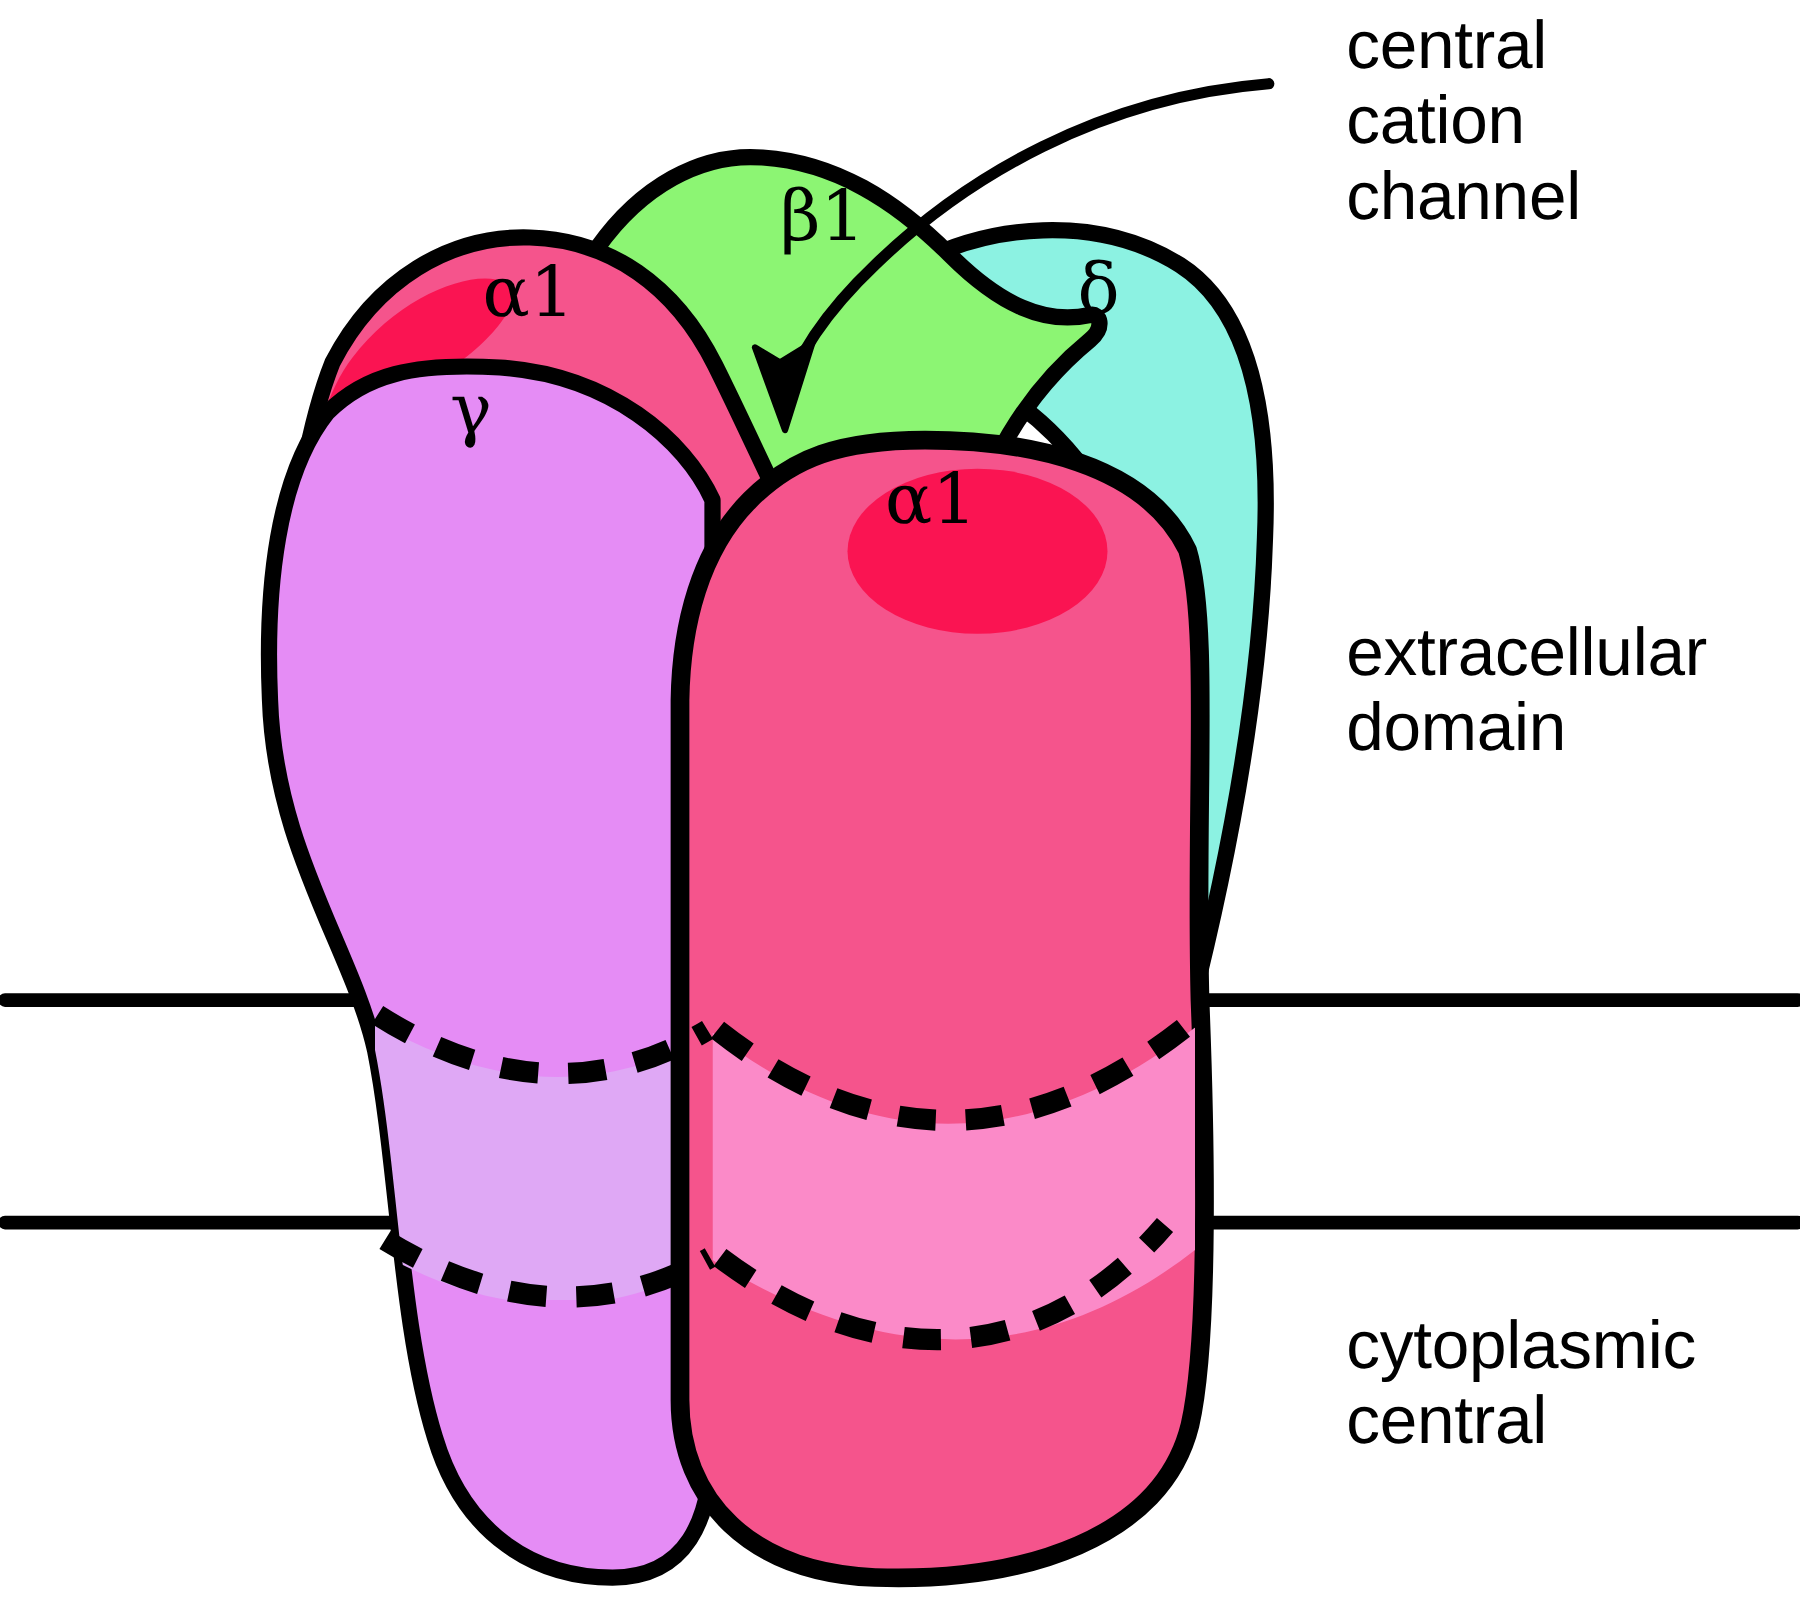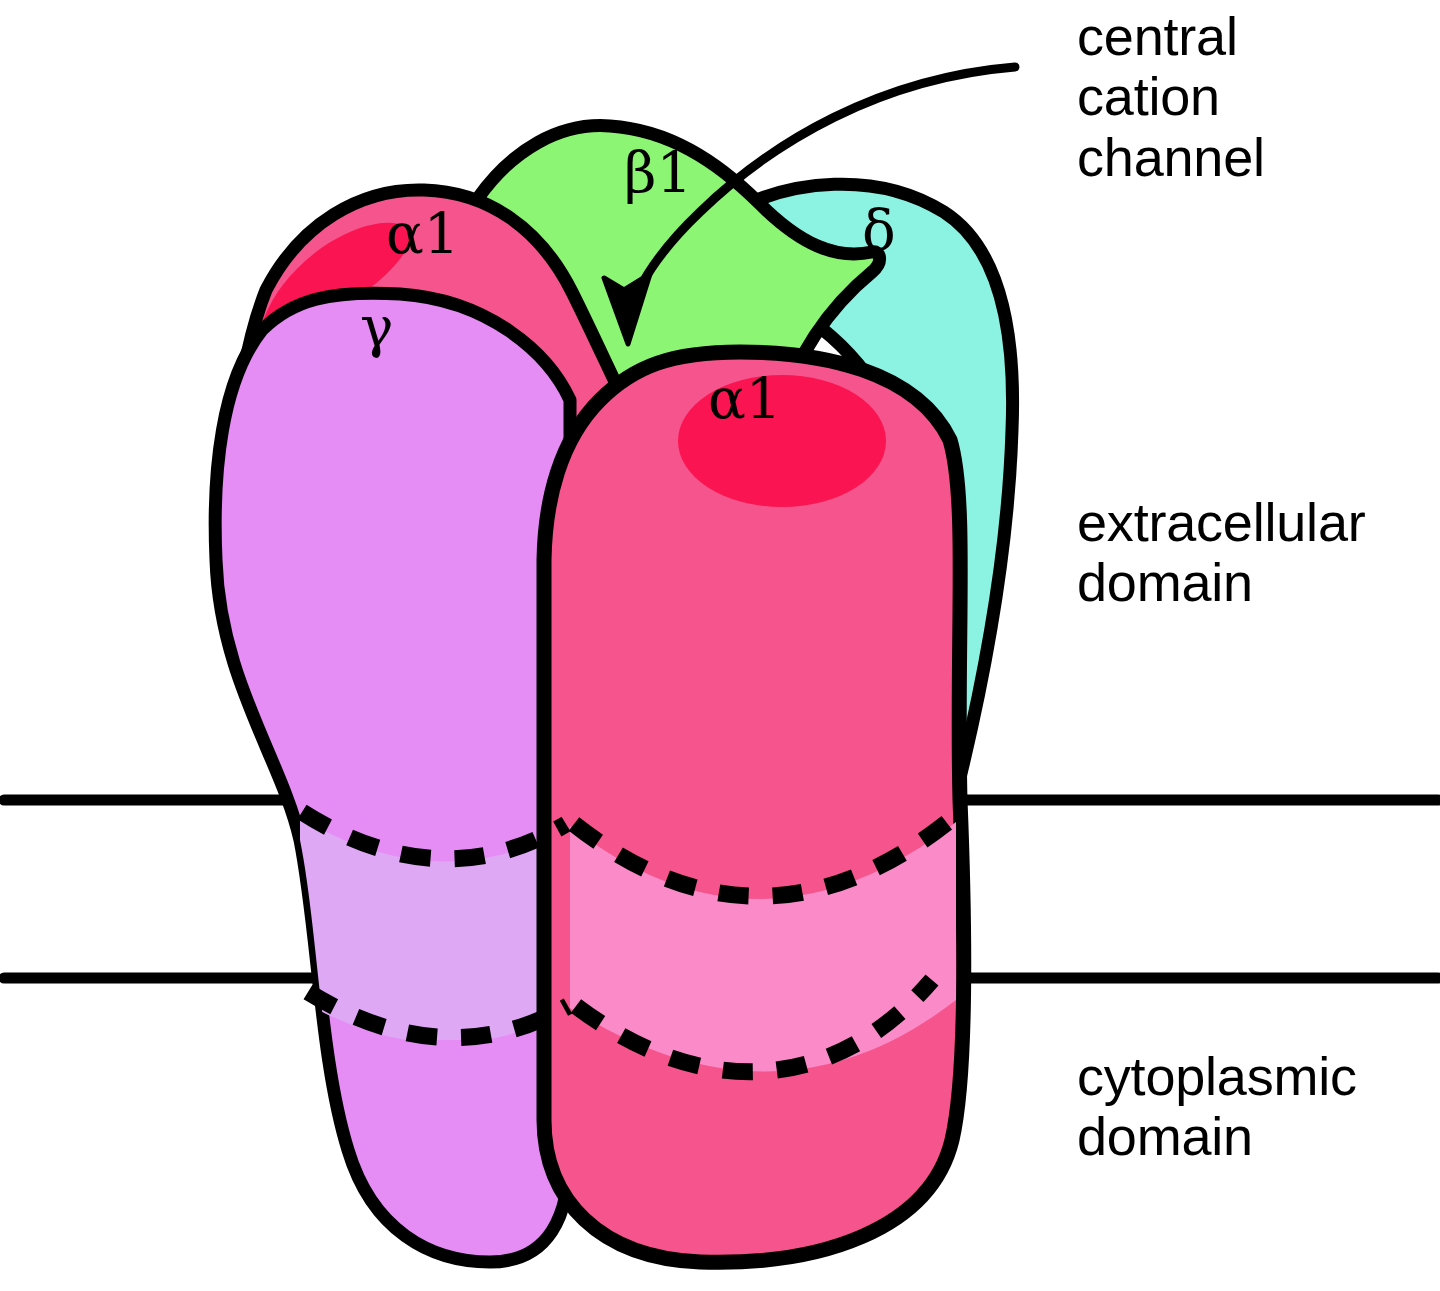--- a/index.html
+++ b/index.html
@@ -189,15 +189,15 @@
 
   <div class="anno-text" style="left:1077px; top:6px;">central
 cation
 channel</div>
 
   <div class="anno-text" style="left:1077px; top:492px;">extracellular
 domain</div>
 
 
   <div class="anno-text" style="left:1077px; top:1046px;">cytoplasmic
-domain</div>
+central</div>
 
 </div>
 
 </body></html>

